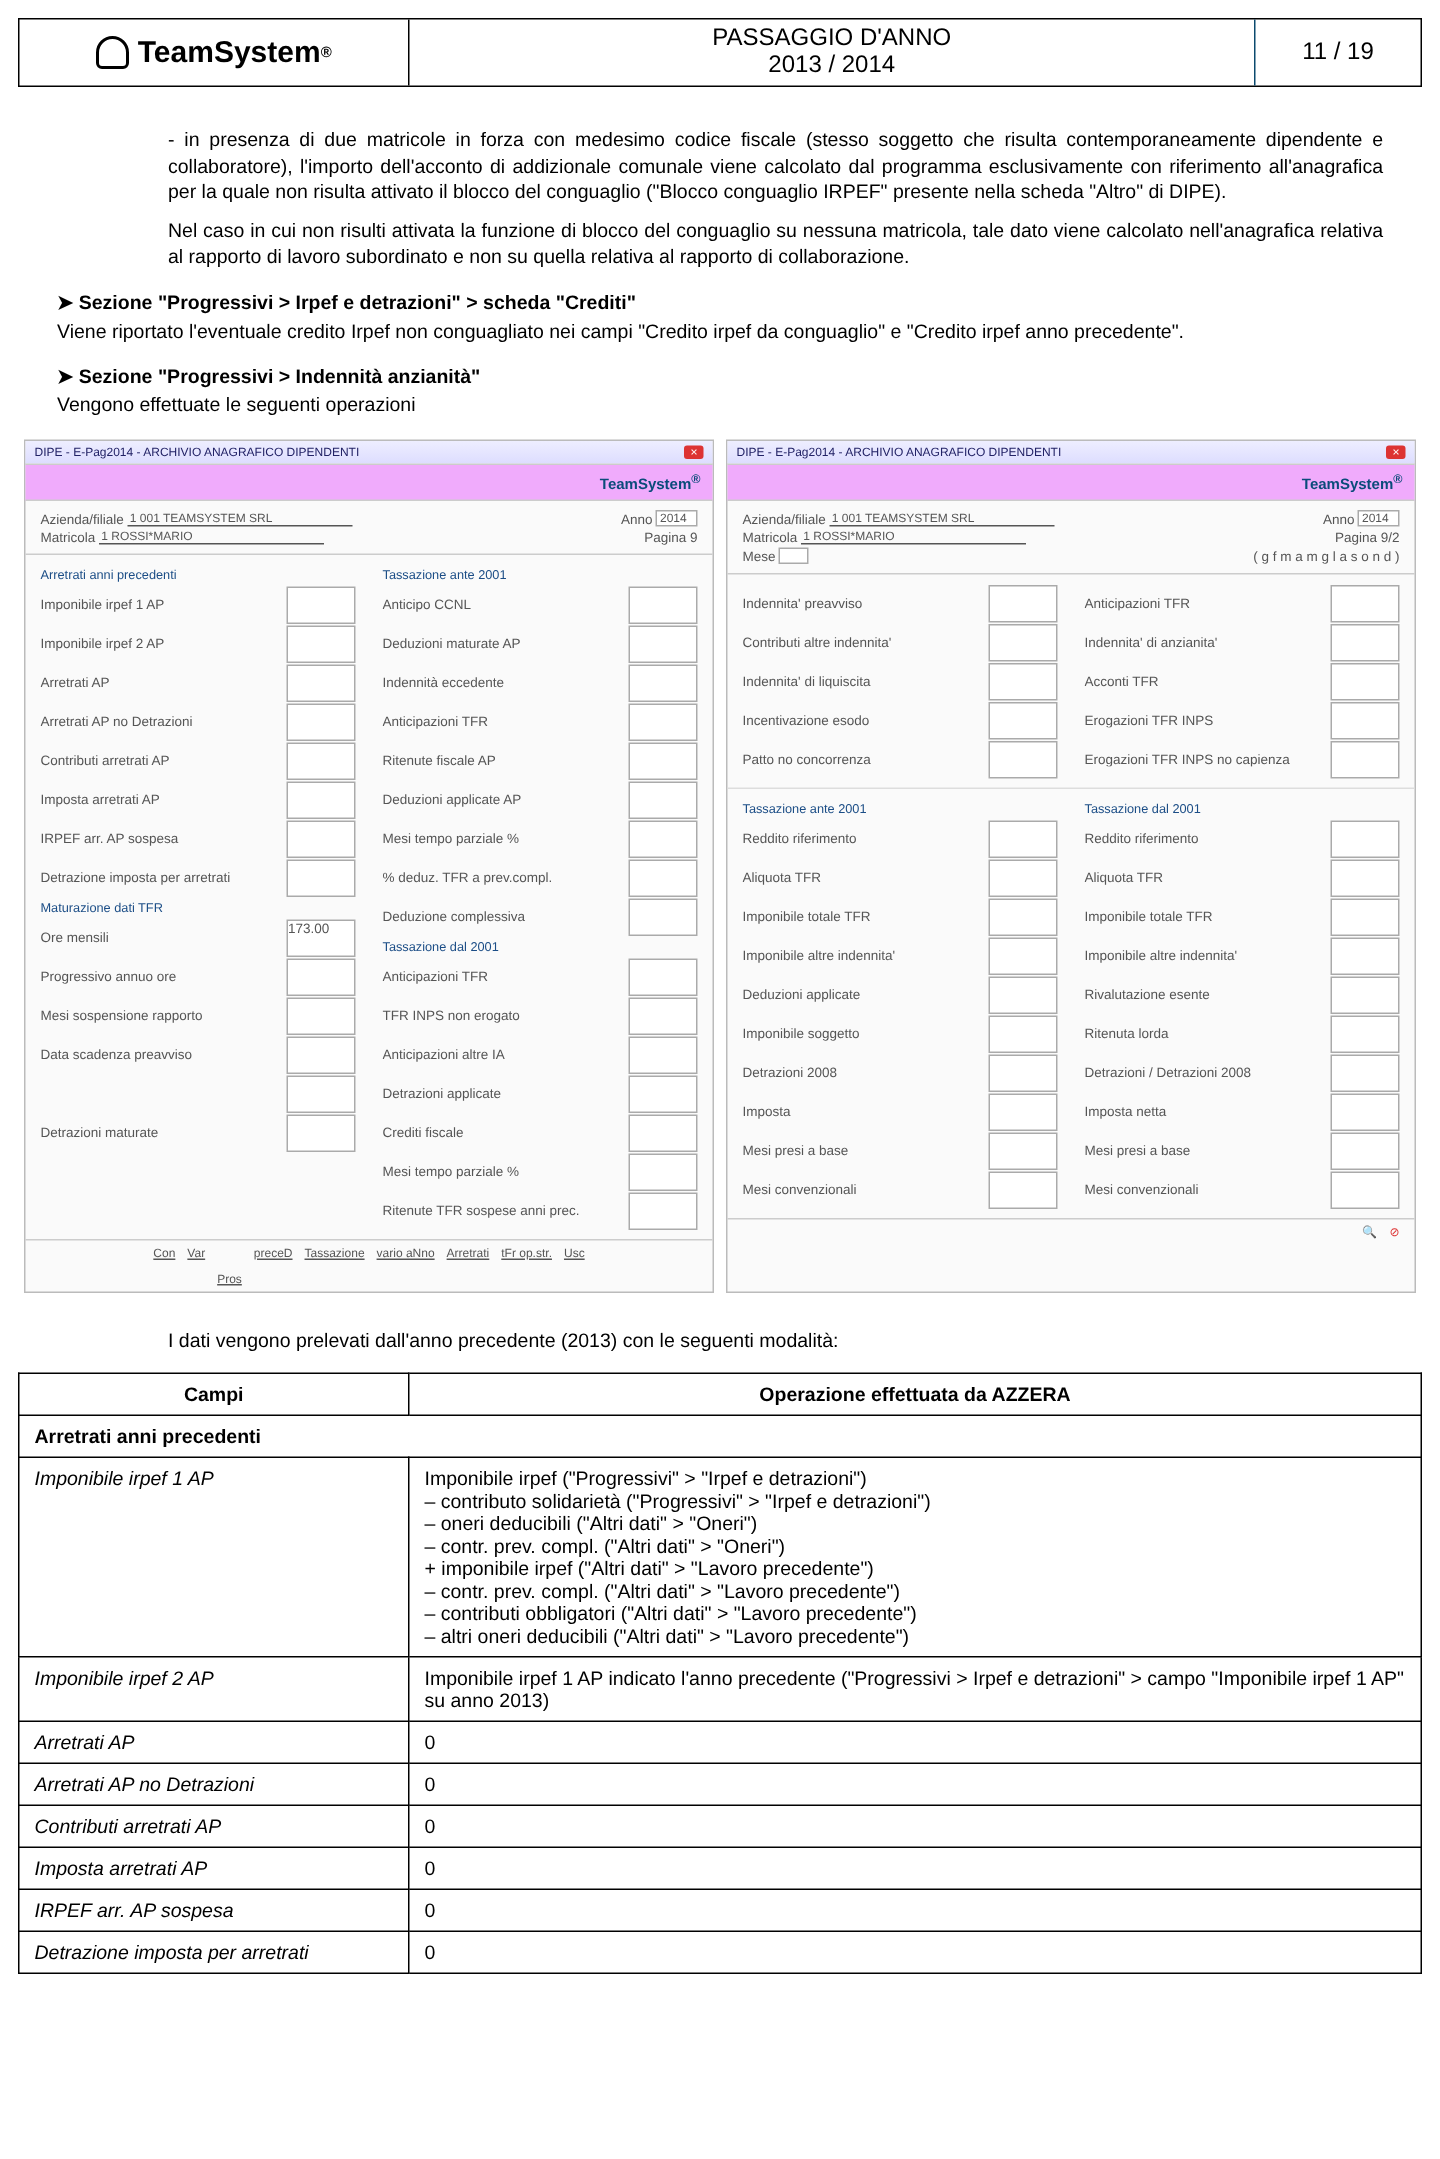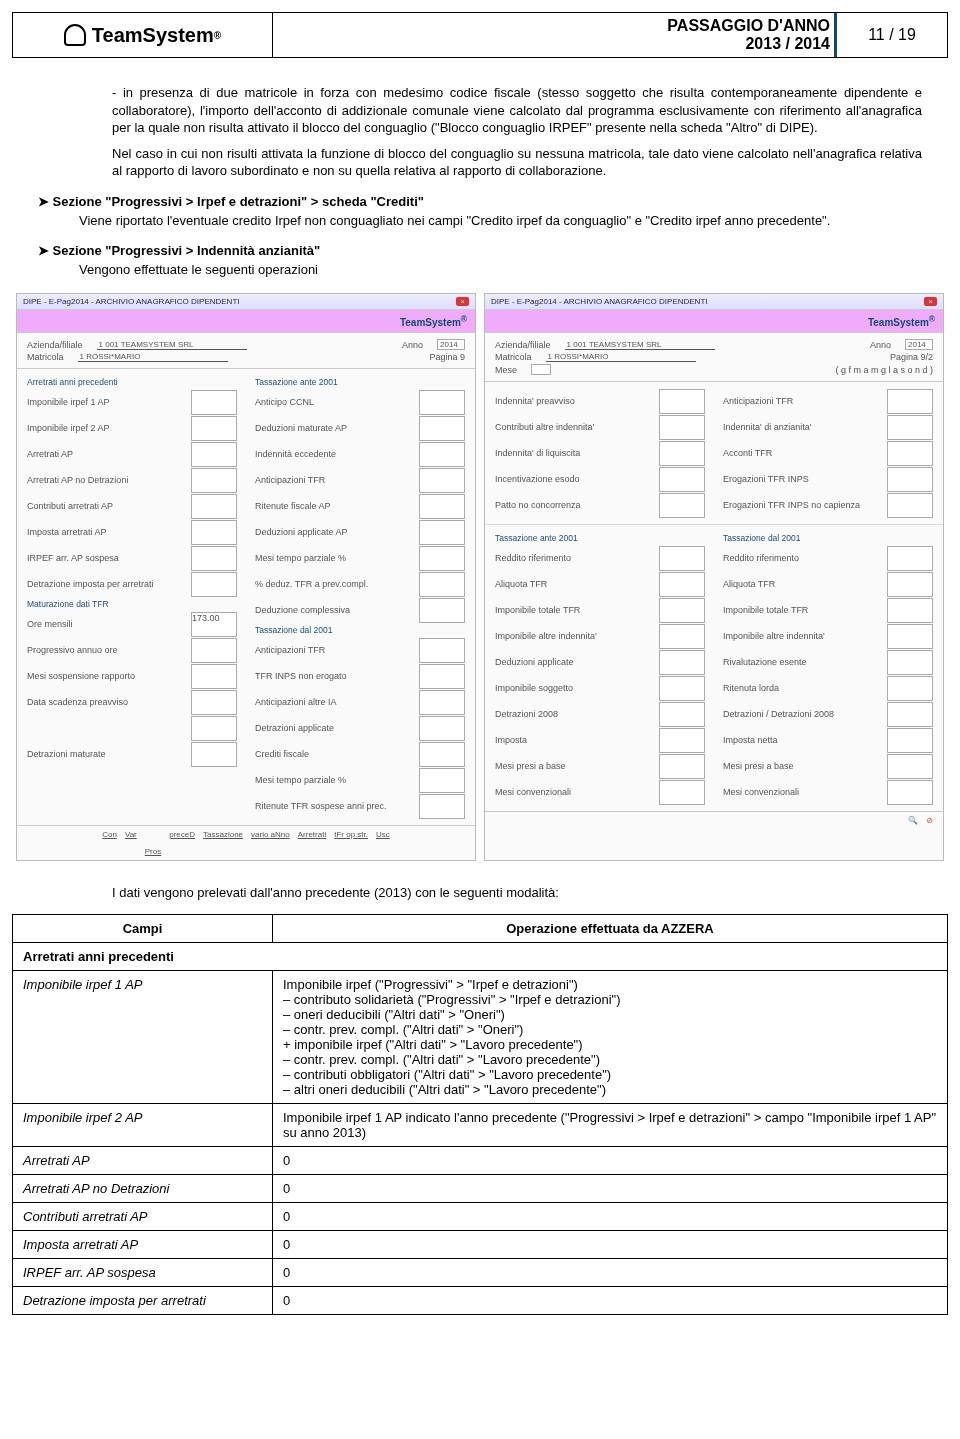--- a/index.html
+++ b/index.html
@@ -1,35 +1,35 @@
 <!DOCTYPE html>
 <html><head>
 <meta charset="utf-8">
 <style>
   * { box-sizing: border-box; margin: 0; padding: 0; }
   body { font-family: Arial, sans-serif; font-size: 13px; background: #fff; color: #000; width: 960px; margin: 0 auto; padding: 12px; }
   .page-header { display: flex; border: 1px solid #000; }
   .page-header .logo-cell { flex: 0 0 260px; border-right: 1px solid #000; display: flex; align-items: center; justify-content: center; padding: 6px 12px; }
-  .page-header .title-cell { flex: 1; border-right: 3px solid #0c4a6e; text-align: right; font-weight: bold; font-size: 16px; padding: 4px; }
+  .page-header .title-cell { flex: 1; border-right: 1px solid #0c4a6e; text-align: center; font-weight: normal; font-size: 16px; padding: 4px; }
   .page-header .pn-cell { flex: 0 0 110px; display: flex; align-items: center; justify-content: center; font-size: 16px; }
   .logo { font-weight: bold; font-size: 20px; display: flex; align-items: center; }
   .logo .bulb { display: inline-block; width: 22px; height: 22px; border: 2px solid #000; border-radius: 11px 11px 4px 4px; margin-right: 6px; }
   .logo sup { font-size: 10px; }
   .body-text { margin-top: 26px; padding: 0 26px 0 100px; text-align: justify; line-height: 1.35; }
   .body-text p { margin-bottom: 8px; }
   .section { padding: 0 26px; margin-top: 14px; }
   .section-title { font-weight: bold; }
   .section-title::before { content: "➤ "; }
-  .section-desc { margin-top: 3px; line-height: 1.35; text-align: justify; margin-left: 41px; }
+  .section-desc { margin-top: 3px; line-height: 1.35; text-align: justify; }
   .screenshots { display: flex; gap: 8px; margin: 14px 4px; }
   .shot { flex: 1; border: 1px solid #bbb; background: #fafafa; font-size: 9px; color: #555; position: relative; }
   .shot .shot-top { background: linear-gradient(#eef, #ddf); padding: 3px 6px; color: #226; font-size: 8px; border-bottom: 1px solid #ccc; display: flex; justify-content: space-between; }
   .shot .shot-brand { background: #f0abfc; border-bottom: 1px solid #ccc; padding: 4px 8px; font-size: 10px; font-weight: bold; color: #0a4b7a; text-align: right; }
   .shot .shot-head { padding: 6px 10px 4px 10px; border-bottom: 1px solid #ccc; }
-  .shot-head-row { display: flex; gap: 14px; align-items: center; margin-bottom: 2px; }
+  .shot-head-row { display: flex; gap: 2px; align-items: center; margin-bottom: 2px; }
   .tiny-input { border: 1px solid #aaa; background: #fff; height: 11px; padding: 0 2px; font-size: 8px; }
   .tiny-underline { border-bottom: 1px solid #555; padding: 0 2px; font-size: 8px; display: inline-block; }
   .shot .cols { display: flex; padding: 6px 10px; gap: 18px; }
   .shot .col { flex: 1; }
   .grp-title { color: #1b4d86; font-size: 8.5px; margin: 2px 0 2px 0; }
   .fld { display: flex; justify-content: space-between; align-items: center; gap: 4px; padding: 0.5px 0; }
   .fld .lbl { flex: 1; white-space: nowrap; overflow: hidden; text-overflow: ellipsis; }
   .fld .box { flex: 0 0 46px; height: 25px; border: 1px solid #aaa; background: #fff; }
   .shot footer { border-top: 1px solid #ccc; padding: 4px 10px; font-size: 8px; display: flex; gap: 8px; flex-wrap: wrap; justify-content: center; }
   .close-x { background: #d33; color:#fff; border-radius: 2px; padding: 0 4px; }

